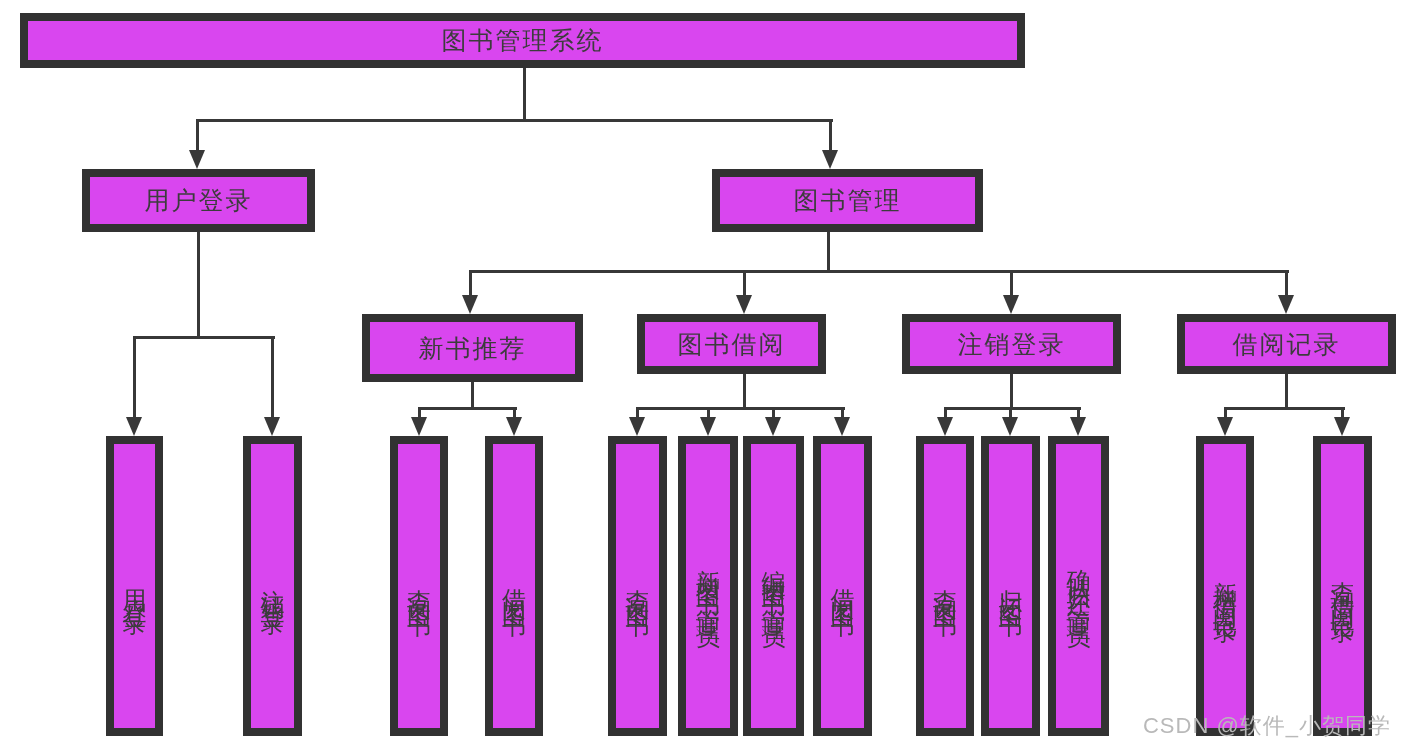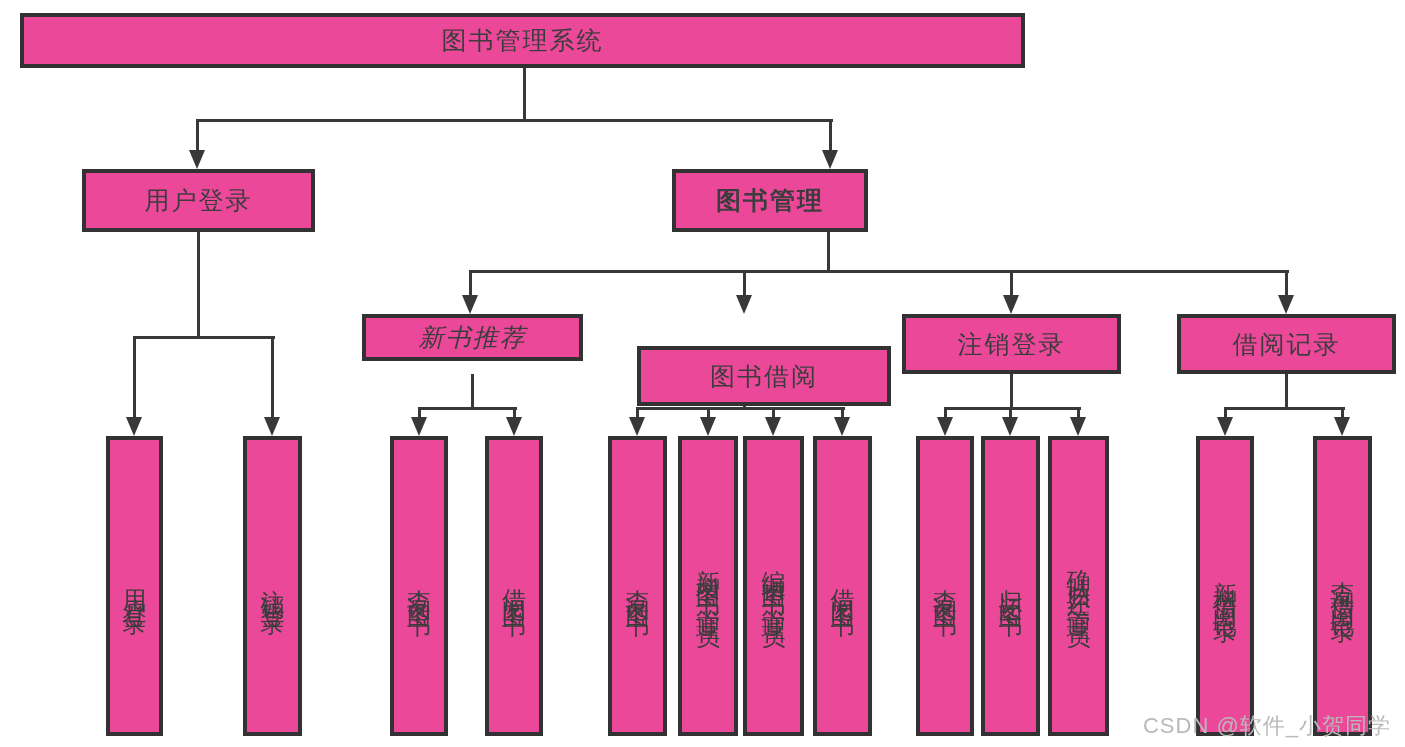--- a/index.html
+++ b/index.html
@@ -11,22 +11,22 @@
     position: relative;
     width: 1405px;
     height: 747px;
     background: #ffffff;
     font-family: "Liberation Sans", "DejaVu Sans", sans-serif;
     color: #3c3c3c;
     overflow: hidden;
   }
   .node {
     position: absolute;
-    background: #ec4899;
-    border: 4px solid #a21caf;
+    background: #d946ef;
+    border: 8px solid #a21caf;
     box-sizing: border-box;
     display: flex;
     align-items: center;
     justify-content: center;
     text-align: center;
   }
   .node.h {
     font-size: 25px;
     letter-spacing: 2px;
     white-space: nowrap;
@@ -114,23 +114,23 @@
       <div class="line" style="left: 1076.5px; top: 408px; width: 3px; height: 14px;"></div>
       <div class="arrowhead" style="left: 1070px; top: 417px; border-top-color: rgb(56, 56, 56);"></div>
       <div class="line" style="left: 1223.5px; top: 408px; width: 3px; height: 14px;"></div>
       <div class="arrowhead" style="left: 1217px; top: 417px; border-top-color: rgb(56, 56, 56);"></div>
       <div class="line" style="left: 1340.5px; top: 408px; width: 3px; height: 14px;"></div>
       <div class="arrowhead" style="left: 1334px; top: 417px; border-top-color: rgb(56, 56, 56);"></div>
     </div>
   <div id="node-layer">
       <div class="node h" style="left: 20px; top: 13px; width: 1005px; height: 55px; border-color: rgb(50, 50, 50);">图书管理系统</div>
       <div class="node h" style="left: 82px; top: 169px; width: 233px; height: 63px; border-color: rgb(50, 50, 50);">用户登录</div>
-      <div class="node h" style="left: 672px; top: 169px; width: 196px; height: 63px; border-color: rgb(50, 50, 50); font-weight: bold;">图书管理</div>
-      <div class="node h" style="left: 362px; top: 314px; width: 221px; height: 47px; border-color: rgb(50, 50, 50); font-style: italic;">新书推荐</div>
-      <div class="node h" style="left: 637px; top: 314px; width: 254px; height: 60px; border-color: rgb(50, 50, 50); margin-top: 32px;">图书借阅</div>
+      <div class="node h" style="left: 712px; top: 169px; width: 271px; height: 63px; border-color: rgb(50, 50, 50);">图书管理</div>
+      <div class="node h" style="left: 362px; top: 314px; width: 221px; height: 68px; border-color: rgb(50, 50, 50);">新书推荐</div>
+      <div class="node h" style="left: 637px; top: 314px; width: 189px; height: 60px; border-color: rgb(50, 50, 50);">图书借阅</div>
       <div class="node h" style="left: 902px; top: 314px; width: 219px; height: 60px; border-color: rgb(50, 50, 50);">注销登录</div>
       <div class="node h" style="left: 1177px; top: 314px; width: 219px; height: 60px; border-color: rgb(50, 50, 50);">借阅记录</div>
       <div class="node v" style="left: 106px; top: 436px; width: 57px; height: 300px; border-color: rgb(50, 50, 50);">用户登录</div>
       <div class="node v" style="left: 243px; top: 436px; width: 59px; height: 300px; border-color: rgb(50, 50, 50);">注销登录</div>
       <div class="node v" style="left: 390px; top: 436px; width: 58px; height: 300px; border-color: rgb(50, 50, 50);">查询图书</div>
       <div class="node v" style="left: 485px; top: 436px; width: 58px; height: 300px; border-color: rgb(50, 50, 50);">借阅图书</div>
       <div class="node v" style="left: 608px; top: 436px; width: 59px; height: 300px; border-color: rgb(50, 50, 50);">查询图书</div>
       <div class="node v" style="left: 678px; top: 436px; width: 60px; height: 300px; border-color: rgb(50, 50, 50);">新增图书（管理员）</div>
       <div class="node v" style="left: 743px; top: 436px; width: 61px; height: 300px; border-color: rgb(50, 50, 50);">编辑图书（管理员）</div>
       <div class="node v" style="left: 813px; top: 436px; width: 59px; height: 300px; border-color: rgb(50, 50, 50);">借阅图书</div>

